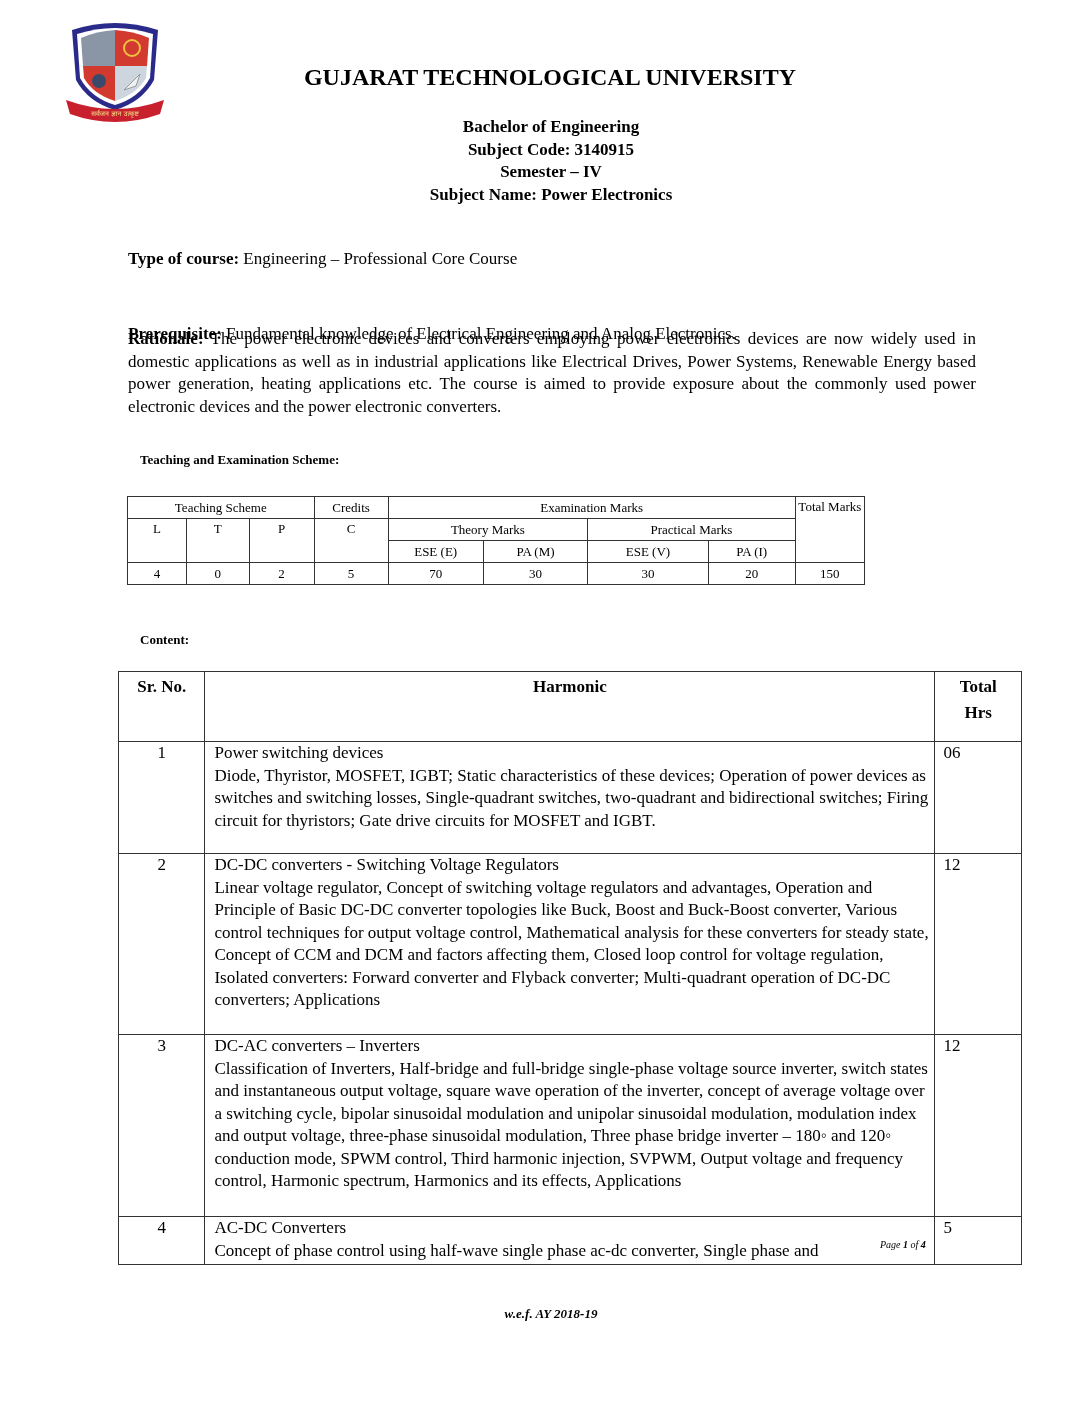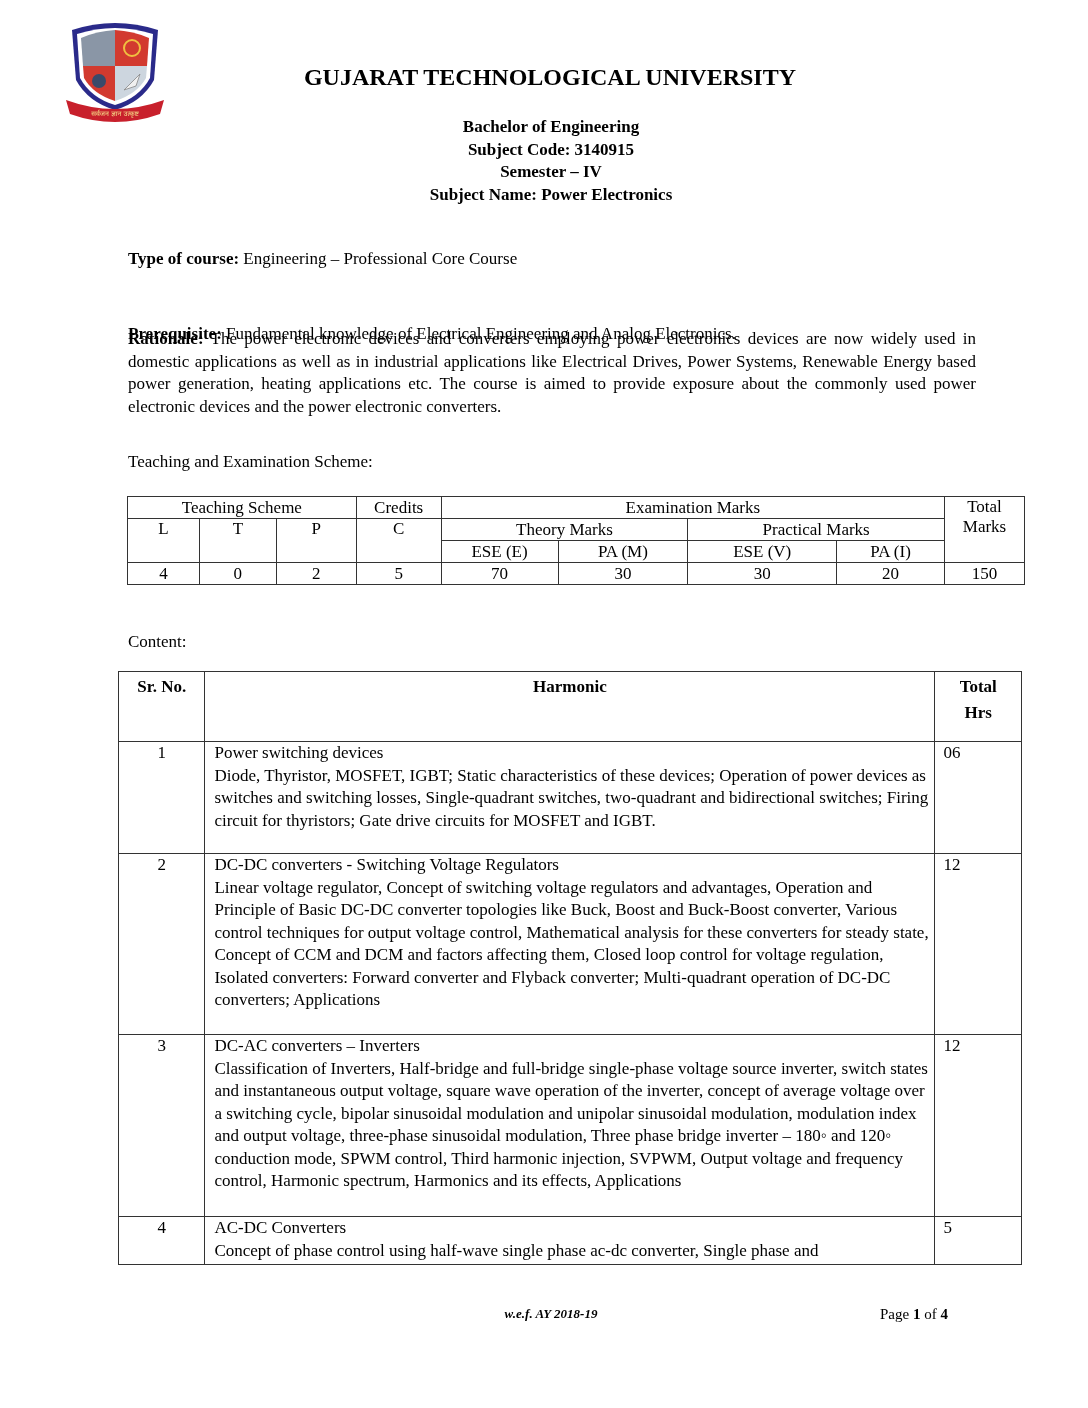--- a/index.html
+++ b/index.html
@@ -12,32 +12,32 @@
   .title {
     left: 0; width: 1100px; top: 64px; text-align: center;
     font-weight: bold; font-size: 24px; letter-spacing: 0px;
   }
   .subhead {
     left: 0; width: 1102px; top: 116px; text-align: center;
     font-weight: bold; font-size: 17px; line-height: 22.5px;
   }
   .para { left: 128px; width: 848px; font-size: 17px; line-height: 22.5px; text-align: justify; }
   .para b { font-weight: bold; }
-  .sec-label { left: 128px; font-weight: normal; font-size: 17px; }
+  .sec-label { left: 140px; font-weight: bold; font-size: 13px; }
   table { border-collapse: collapse; }
-  .scheme { left: 127px; top: 496px; width: 898px; font-size: 17px; }
+  .scheme { left: 127px; top: 496px; width: 738px; font-size: 13px; }
   .scheme td { border: 1.5px solid #333; text-align: center; padding: 0; height: 21px; line-height: 20px; }
   .scheme td.vtop { vertical-align: top; }
   .content { left: 118px; top: 671px; width: 904px; font-size: 17px; }
   .content td { border: 1.5px solid #333; vertical-align: top; padding: 0; line-height: 22.5px; }
   .content th { border: 1.5px solid #333; vertical-align: top; font-weight: bold; padding-top: 2px; line-height: 26px; }
   .content td.sr { text-align: center; width: 84px; }
   .content td.txt { padding-left: 9px; padding-right: 4px; width: 722px; }
   .content td.hrs { padding-left: 8px; width: 76px; }
-  .footer-page { left: 880px; top: 1306px; font-size: 15px; }
+  .footer-page { left: 880px; top: 1239px; font-size: 10px; font-style: italic; }
   .footer-wef { left: 0; width: 1102px; top: 1306px; text-align: center; font-size: 13px; font-style: italic; font-weight: bold; }
 </style>
 </head>
 <body>
 
 <div class="abs logo">
   <svg width="106" height="110" viewBox="0 0 106 110">
     <path d="M10 12 Q53 -2 96 12 L92 62 Q80 84 53 92 Q26 84 14 62 Z" fill="#2a2a8a"></path>
     <path d="M15 16 Q53 4 91 16 L88 60 Q77 80 53 87 Q29 80 18 60 Z" fill="#ffffff"></path>
     <path d="M19 20 Q35 13 53 12 L53 48 L21 48 Z" fill="#8a96a6"></path>

